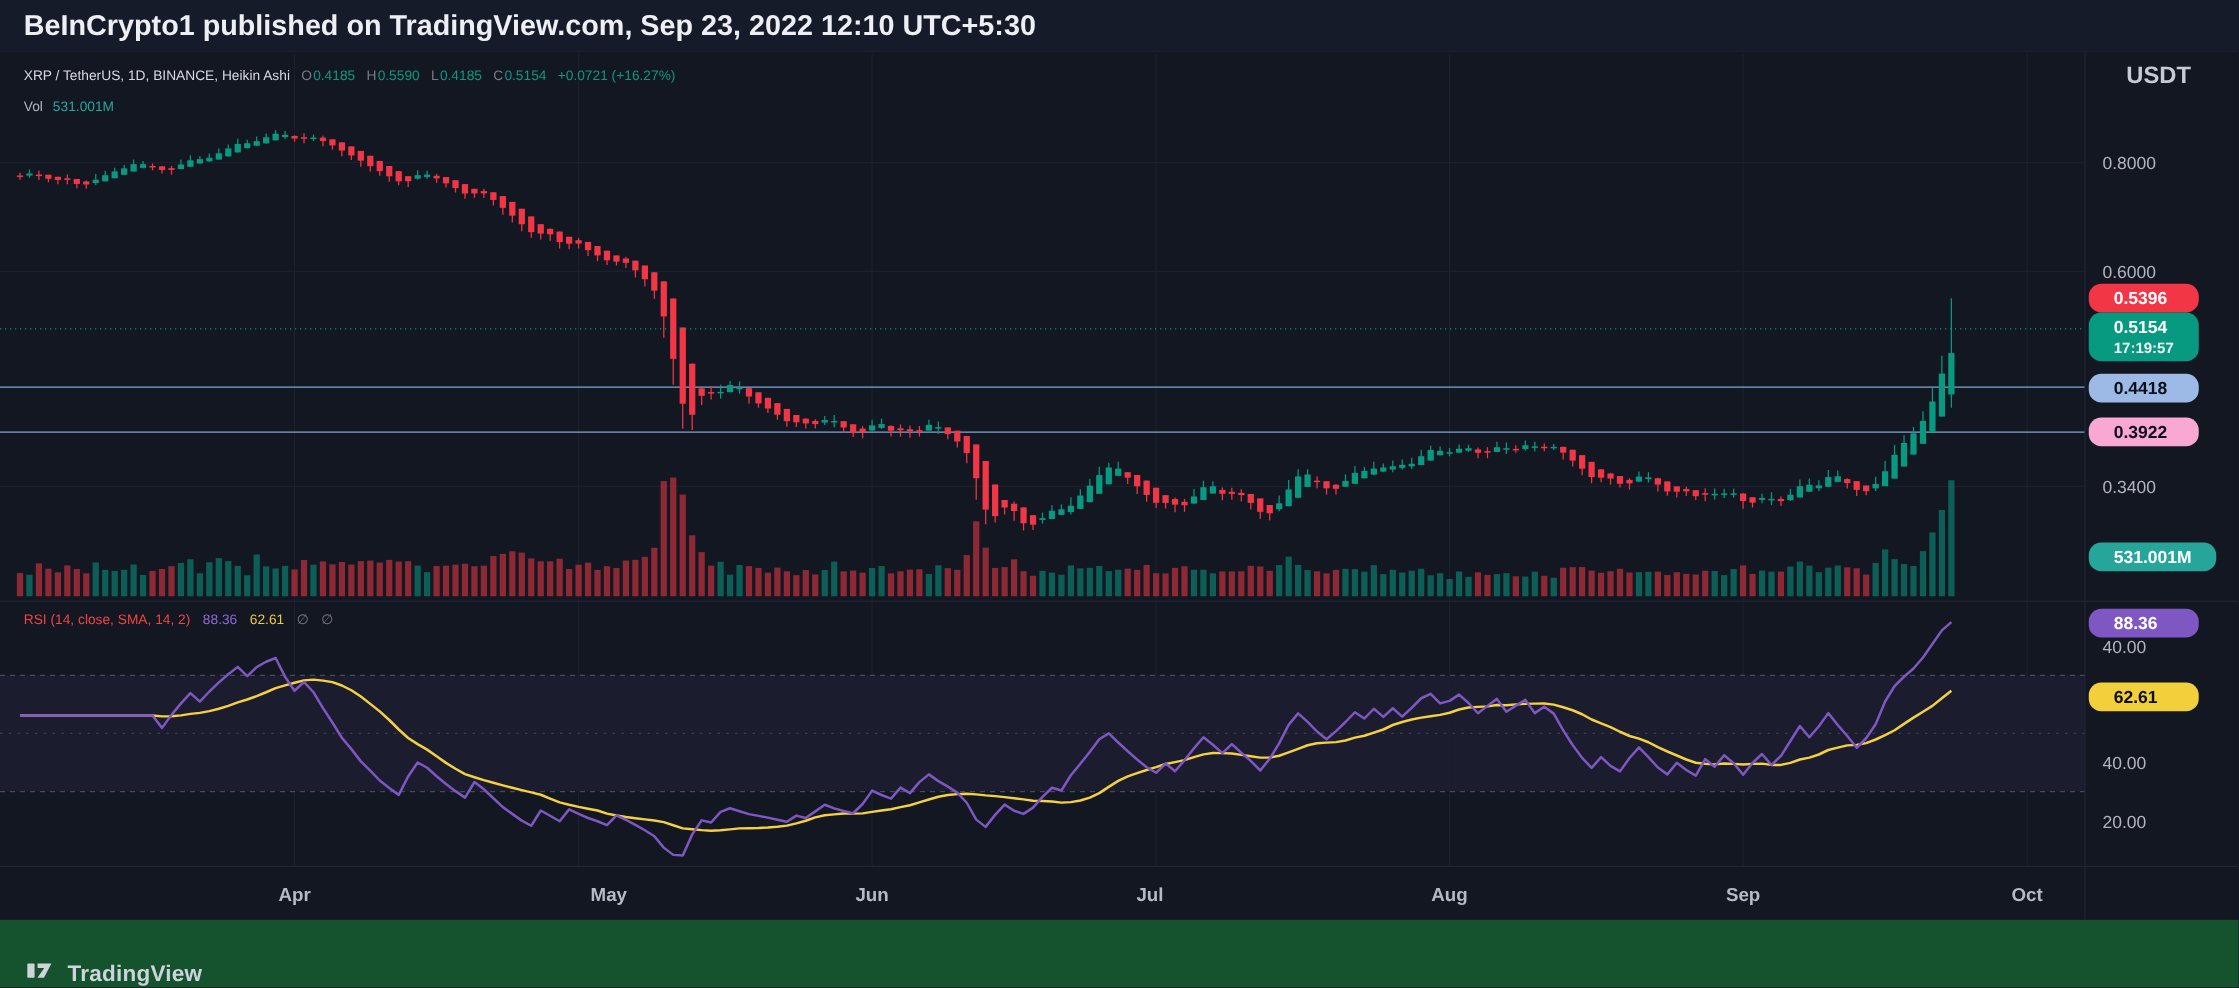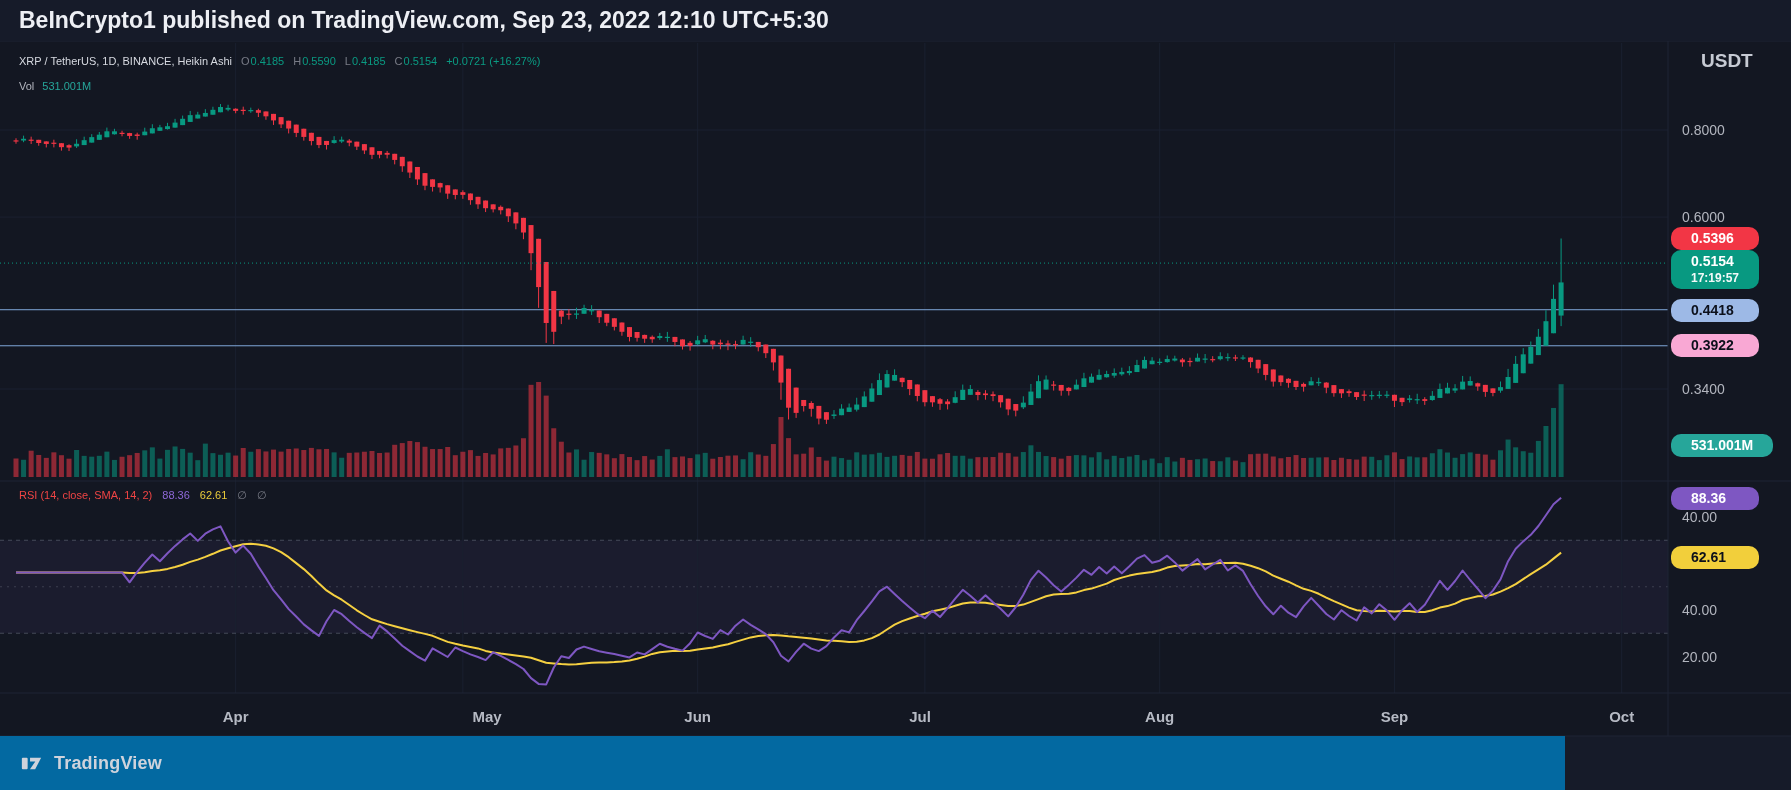--- a/index.html
+++ b/index.html
@@ -22,22 +22,22 @@
   .sma-val{color:#e9cb3a;margin-left:10px;}
   .nul{color:#787b86;margin-left:10px;}
   .tick{position:absolute;left:1682px;color:#b2b5be;font-size:14px;z-index:3;line-height:20px;}
   .usdt{position:absolute;left:1701px;top:50px;color:#c6cad3;font-size:19px;font-weight:600;z-index:3;}
   .badge{position:absolute;left:1671px;min-width:88px;box-sizing:border-box;padding:2px 20px;border-radius:10px;
          font-size:14px;font-weight:700;color:#ffffff;z-index:7;line-height:19px;}
   .badge.dark-text{color:#0c101b;}
   .badge .countdown{display:block;font-size:12px;font-weight:600;opacity:.95;line-height:15px;padding-bottom:1px;}
   .month{position:absolute;top:708px;width:64px;margin-left:-32px;text-align:center;color:#b6bac4;
          font-size:15px;font-weight:600;z-index:3;}
-  .footer{position:absolute;left:0;top:736px;width:1565px;height:54px;background:#0369a1;display:flex;
-          align-items:center;gap:9px;padding-left:18px;box-sizing:border-box;z-index:5;}
+  .footer{position:absolute;left:0;top:736px;width:1791px;height:54px;background:#14532d;display:flex;
+          align-items:flex-end;gap:9px;padding-left:18px;box-sizing:border-box;z-index:5;}
   .brand{color:#cfd3dc;font-size:18px;font-weight:700;letter-spacing:.2px;}
 </style>
 </head>
 <body>
 
 <div class="page">
 
   <div class="top-strip">
     <span>BeInCrypto1 published on TradingView.com, Sep 23, 2022 12:10 UTC+5:30</span>
   </div>

